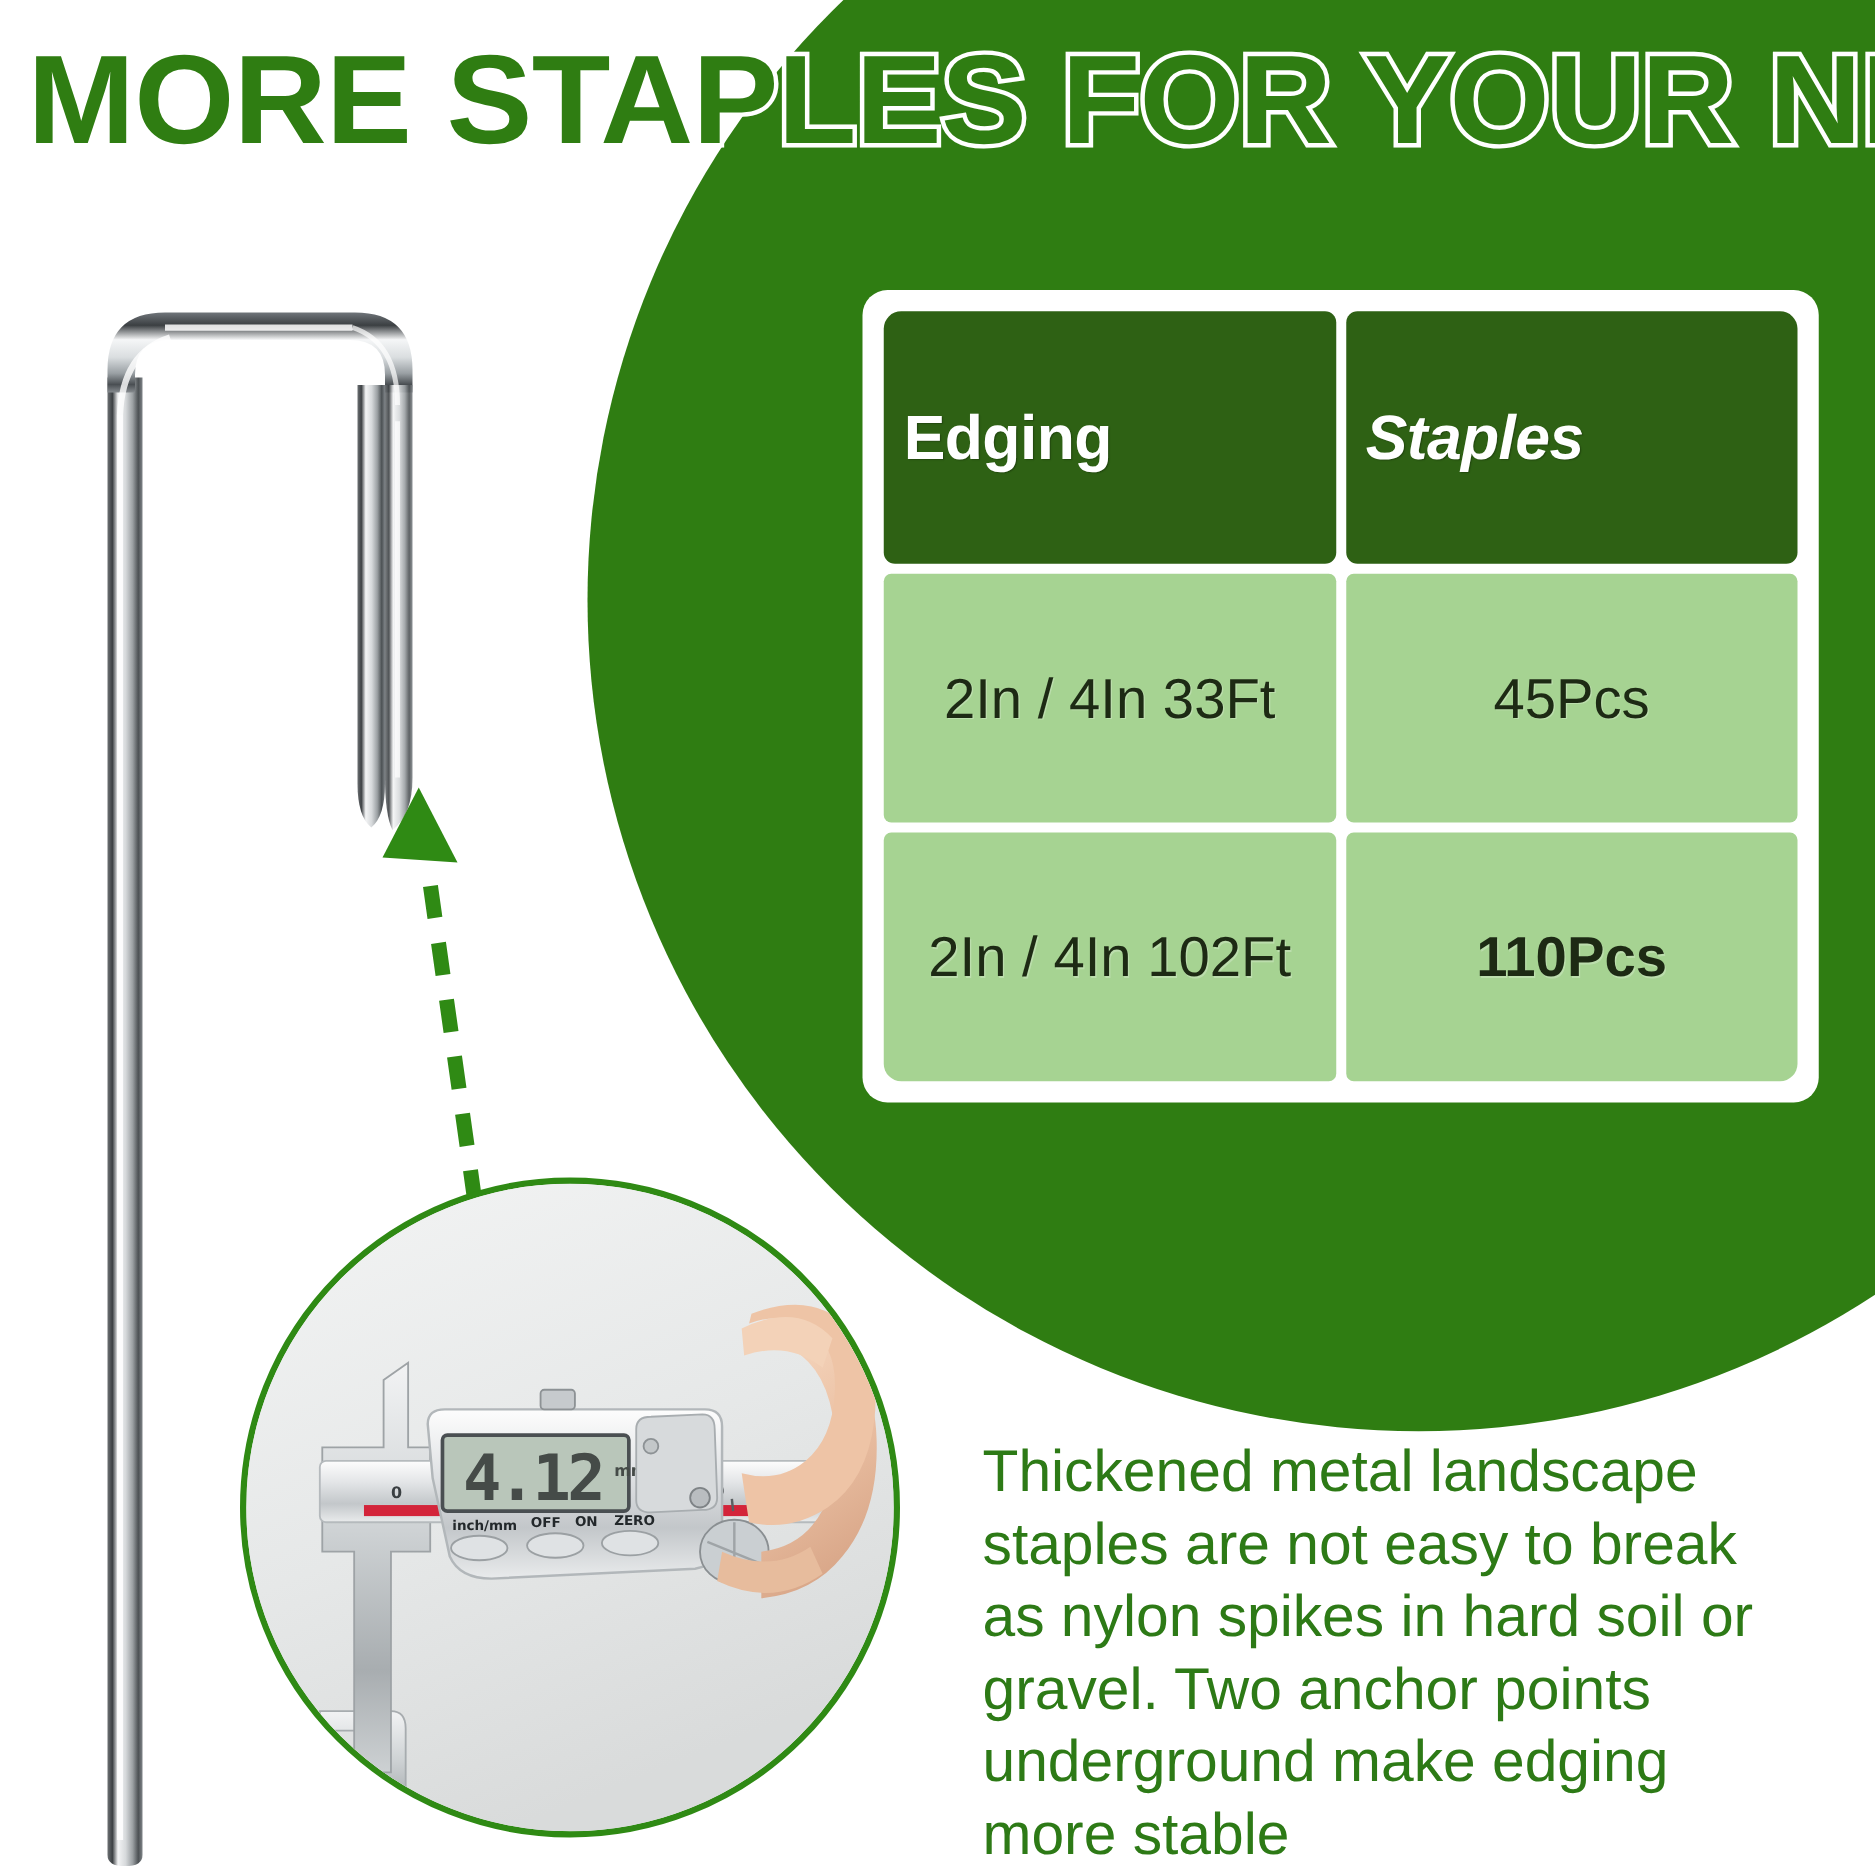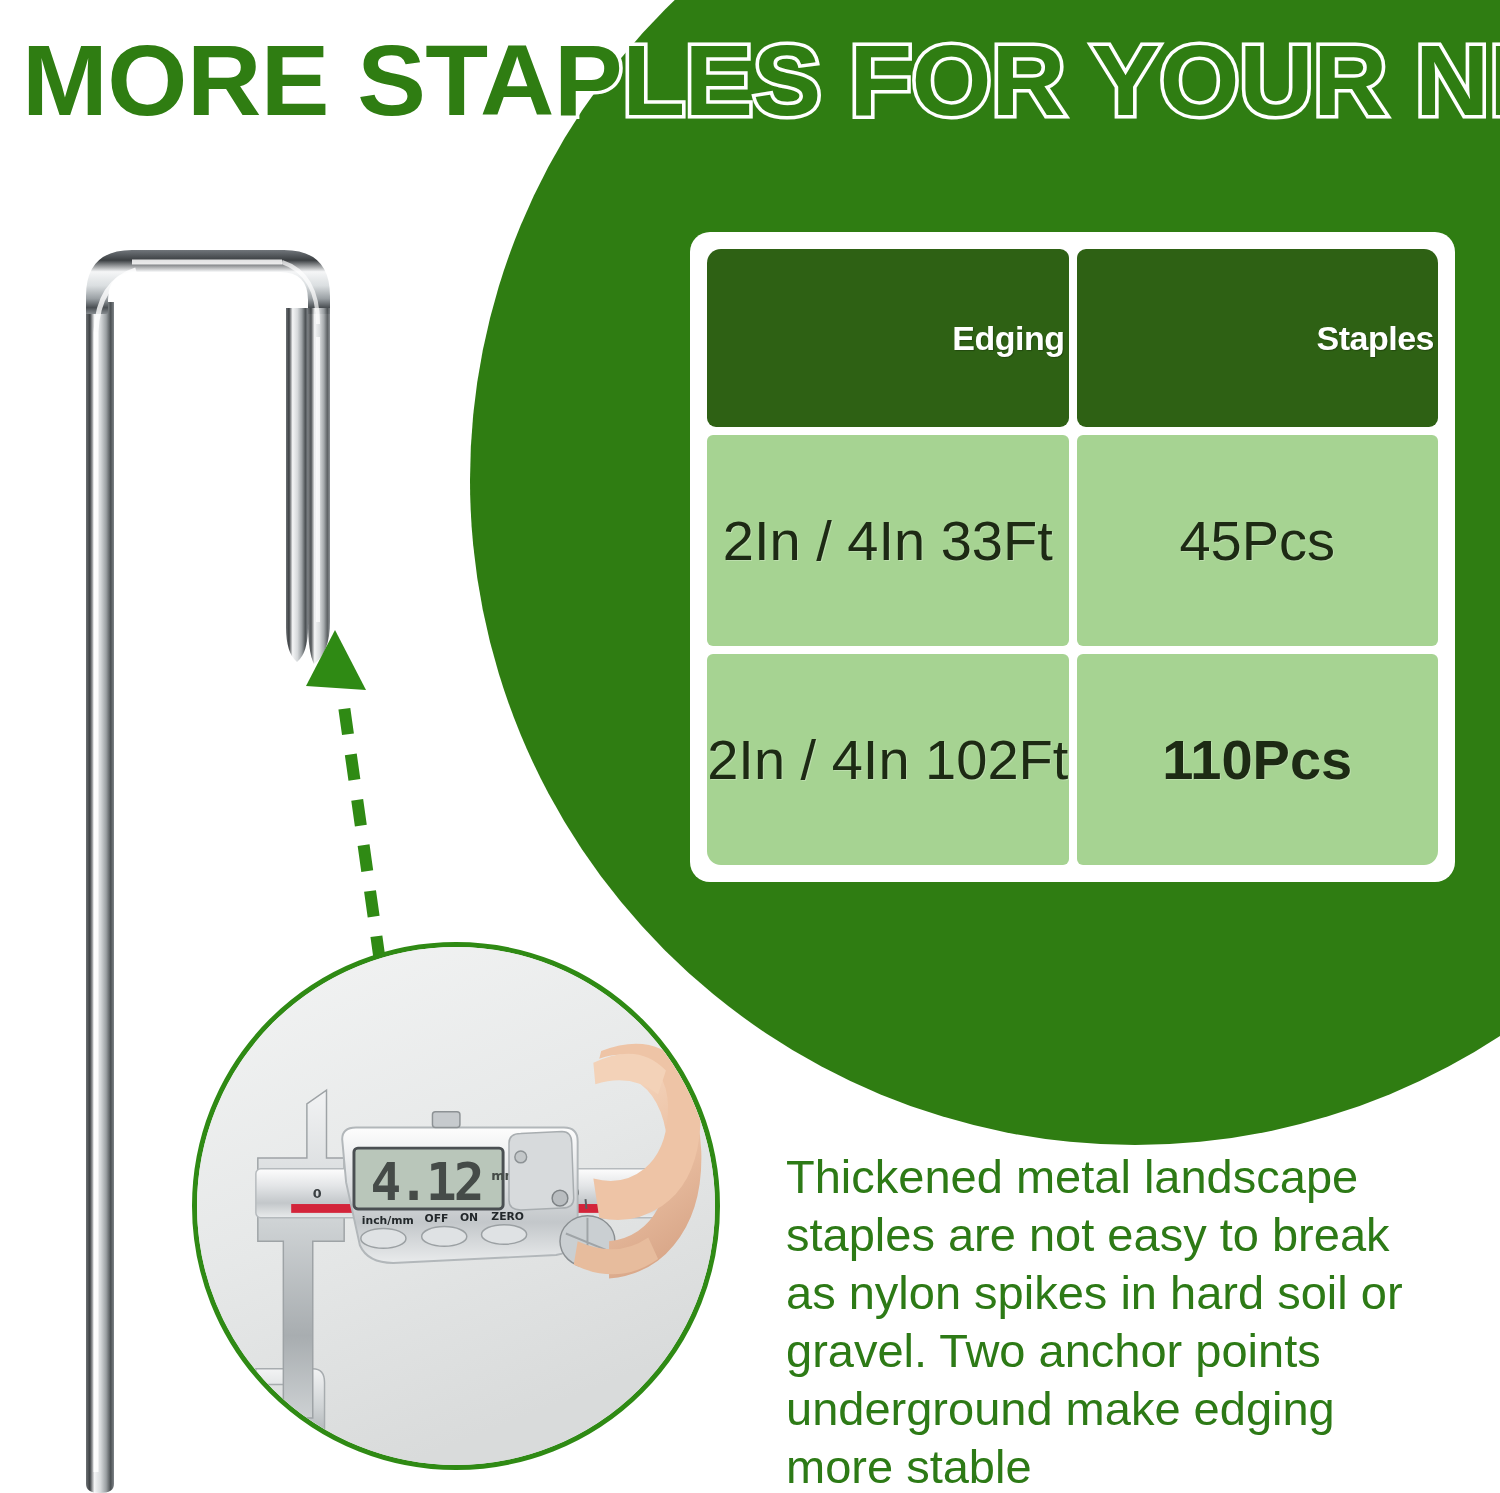--- a/index.html
+++ b/index.html
@@ -102,36 +102,36 @@
   .spec-table {
     width: 100%;
     height: 100%;
     border-collapse: separate;
     border-spacing: 8px;
     table-layout: fixed;
   }
   .spec-table th {
     background: #2e6114;
     color: #ffffff;
-    font-size: 34px;
+    font-size: 50px;
     font-weight: bold;
-    text-align: right;
+    text-align: left;
     vertical-align: middle;
     border-radius: 9px;
     letter-spacing: -0.5px;
     text-shadow: 1px 1px 1px rgba(0,0,0,.25);
-    padding: 4px;
+    padding: 16px;
     height: 170px;
   }
   .spec-table th:first-child { border-top-left-radius: 14px; }
-  .spec-table th:last-child  { border-top-right-radius: 14px; }
+  .spec-table th:last-child  { border-top-right-radius: 14px; font-style: italic; }
   .spec-table td {
     background: #a6d392;
     color: #1d2a14;
-    font-size: 56px;
+    font-size: 45px;
     text-align: center;
     vertical-align: middle;
     border-radius: 6px;
     padding: 0;
     height: 155px;
     font-family: "Liberation Sans Narrow", "Liberation Sans", sans-serif;
     text-shadow: 1px 1px 0 rgba(255,255,255,.25);
   }
   .spec-table tr:last-child td:first-child { border-bottom-left-radius: 14px; text-align: center; }
   .spec-table tr:last-child td:last-child  { border-bottom-right-radius: 14px; font-weight: bold; }

